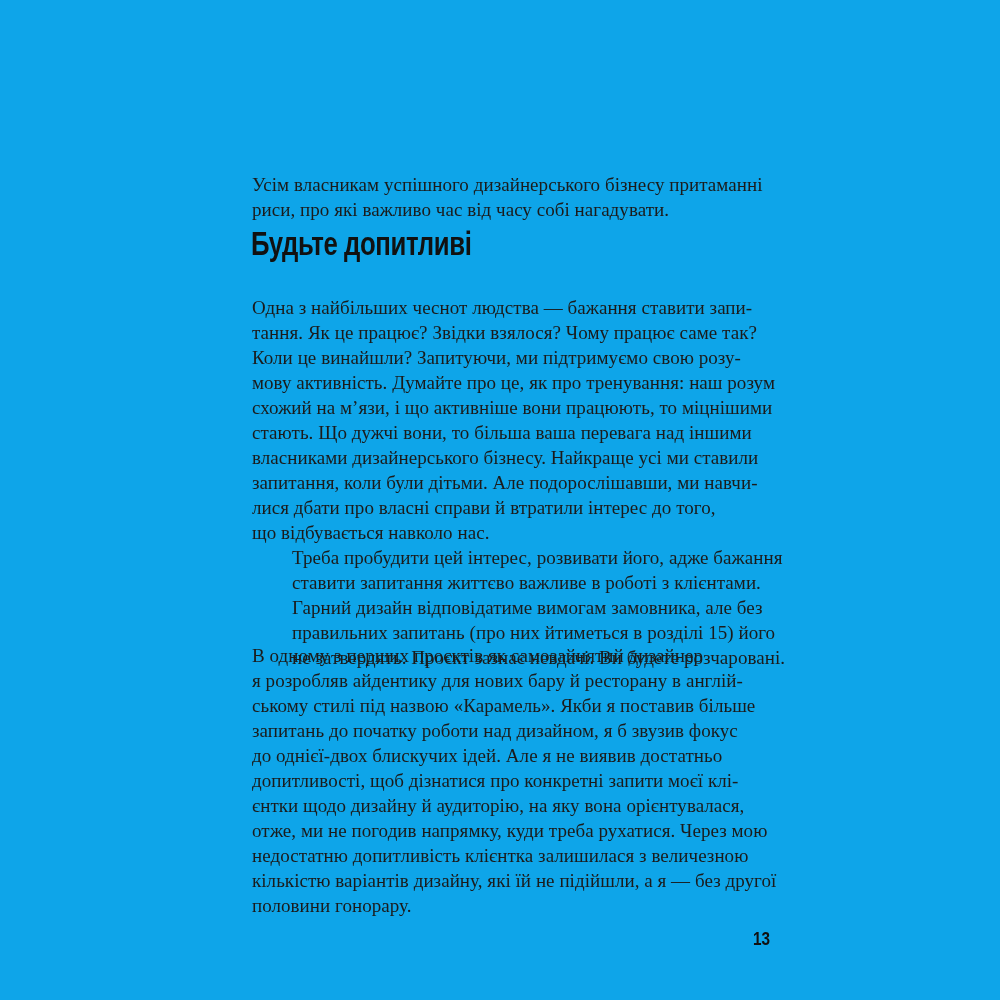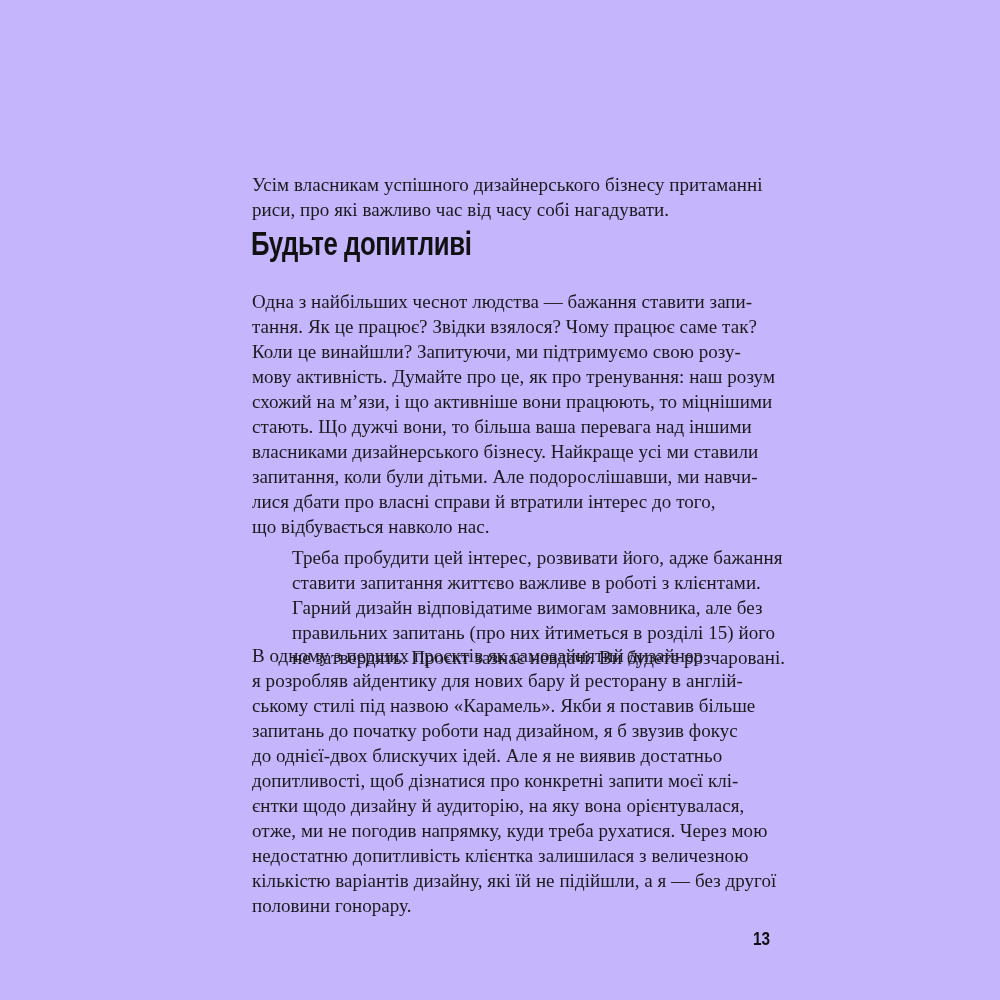--- a/index.html
+++ b/index.html
@@ -4,37 +4,37 @@
 <style>
   html, body {
     margin: 0;
     padding: 0;
     background: #ffffff;
   }
   .page {
     position: relative;
     width: 1000px;
     height: 1000px;
-    background: #c4b5fd;
+    background: #0ea5e9;
     color: #1b1b1b;
     font-family: "Liberation Serif", serif;
     overflow: hidden;
   }
   .text-block {
     position: absolute;
     left: 252px;
     width: 532px;
     font-size: 19px;
     line-height: 25px;
     letter-spacing: 0.05px;
     white-space: pre-line;
     text-align: left;
   }
   .intro-block   { top: 153px; }
-  .para-1        { top: 270px; }
+  .para-1        { top: 276px; }
   .para-2        { top: 526px; margin-left: 40px; }
   .para-3        { top: 624px; }
   .section-heading {
     position: absolute;
     left: 251px;
     top: 224px;
     margin: 0;
     font-family: "Liberation Sans", sans-serif;
     font-weight: bold;
     font-size: 33px;

